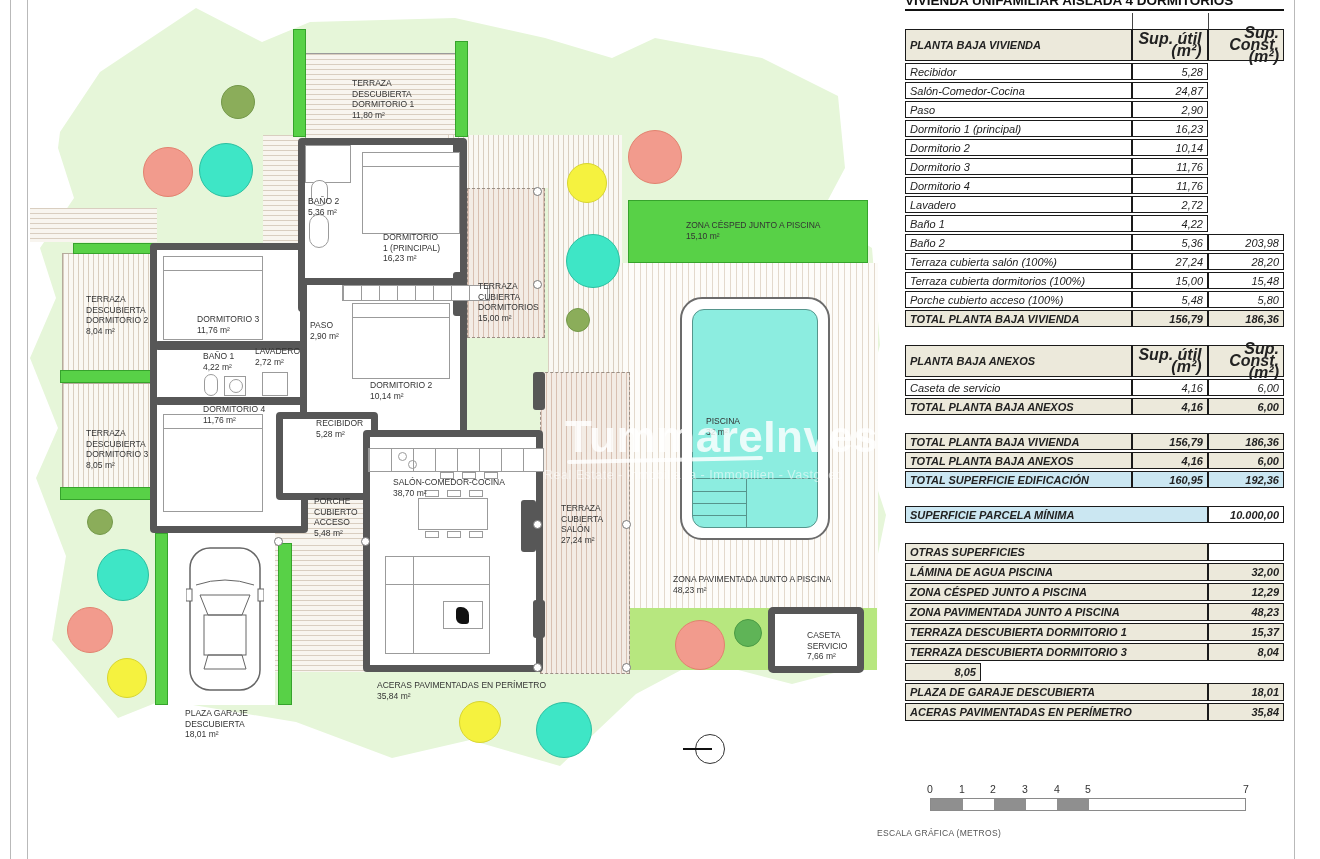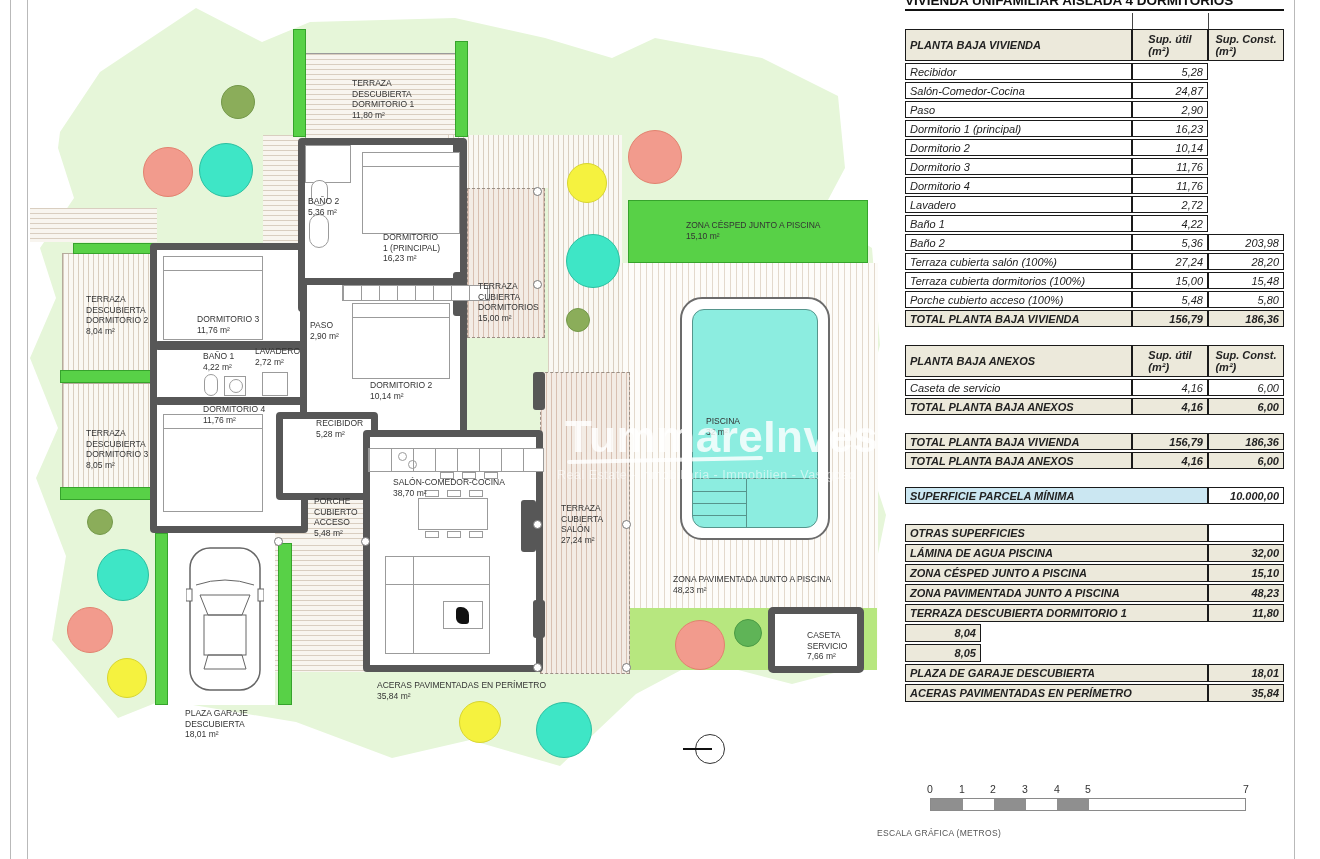--- a/index.html
+++ b/index.html
@@ -42,21 +42,21 @@
   .spacer-row .sv{position:absolute;top:2px;bottom:0;width:1px;background:#444;}
   .thead,.trow{display:flex;margin-bottom:2px;font-style:italic;}
   .c{border:1px solid #1a1a1a;background:#fff;box-sizing:border-box;
      font-size:11px;display:flex;align-items:center;}
   .lab{width:227px;padding:1px 4px;}
   .util,.cons{width:76px;justify-content:flex-end;padding:1px 4px;}
   .lab2{width:303px;padding:1px 4px;}
   .val{width:76px;justify-content:flex-end;padding:1px 4px;}
   .trow .c{height:17px;}
   .thead .c{height:32px;background:#ece9db;font-weight:bold;}
-  .thead .util,.thead .cons{justify-content:center;text-align:left;font-size:11px;
+  .thead .util,.thead .cons{justify-content:center;text-align:right;font-size:16px;
         line-height:12px;white-space:pre-line;}
   .trow.total .c{background:#ece9db;font-weight:bold;}
   .trow.blue .c{background:#cbe7f2;font-weight:bold;}
   .trow .c.empty{border:none;background:transparent;}
   .note{font-size:10.5px;color:#111;margin:4px 0 0 1px;}
   .parcela .lab2{background:#cbe7f2;font-weight:bold;}
   .parcela .val{font-weight:bold;}
   .otras .trow .c{background:#ece9db;font-weight:bold;height:18px;}
   .otras .trow.head .val{background:#fff;}
   .otras .lab2,.parcela .lab2{width:303px;}
@@ -254,21 +254,21 @@
 SERVICIO
 7,66 m²</div>
   <div class="plan-label" style="left:185px;top:708px">PLAZA GARAJE
 DESCUBIERTA
 18,01 m²</div>
   <div class="plan-label" style="left:377px;top:680px">ACERAS PAVIMENTADAS EN PERÍMETRO
 35,84 m²</div>
 
   <div class="abs wm-brand" style="left:565px;top:412px">TummareInvest</div>
   <div class="abs wm-under" style="left:567px;top:458px;width:196px"></div>
-  <div class="abs wm-tag" style="left:557px;top:468px">Real Estate - Inmobiliaria - Immobilien - Vastgoed</div>
+  <div class="abs wm-tag" style="left:544px;top:468px">Real Estate - Inmobiliaria - Immobilien - Vastgoed</div>
 
   <div id="panel">
     <div class="ptitle" style="margin-top:-7px">VIVIENDA UNIFAMILIAR AISLADA 4 DORMITORIOS</div>
     <div class="spacer-row">
       <div class="sv" style="left:227px"></div>
         <div class="sv" style="left:303px"></div>
     </div>
 
     <div>
       <div class="thead">
@@ -380,20 +380,25 @@
         <div class="trow total">
           <div class="c lab">TOTAL PLANTA BAJA VIVIENDA</div>
           <div class="c util">156,79</div>
           <div class="c cons">186,36</div>
         </div>
         <div class="trow total">
           <div class="c lab">TOTAL PLANTA BAJA ANEXOS</div>
           <div class="c util">4,16</div>
           <div class="c cons">6,00</div>
         </div>
+        <div class="trow blue">
+          <div class="c lab">TOTAL SUPERFICIE EDIFICACIÓN</div>
+          <div class="c util">160,95</div>
+          <div class="c cons">192,36</div>
+        </div>
       </div>
 
     <div style="height:16px"></div>
     <div class="parcela">
         <div class="trow ">
           <div class="c lab2">SUPERFICIE PARCELA MÍNIMA</div>
           <div class="c val">10.000,00</div>
         </div>
       </div>
 
@@ -402,31 +407,32 @@
         <div class="trow head">
           <div class="c lab2">OTRAS SUPERFICIES</div>
           <div class="c val"></div>
         </div>
         <div class="trow ">
           <div class="c lab2">LÁMINA DE AGUA PISCINA</div>
           <div class="c val">32,00</div>
         </div>
         <div class="trow ">
           <div class="c lab2">ZONA CÉSPED JUNTO A PISCINA</div>
-          <div class="c val">15,10</div>
+          <div class="c val">12,29</div>
         </div>
         <div class="trow ">
           <div class="c lab2">ZONA PAVIMENTADA JUNTO A PISCINA</div>
           <div class="c val">48,23</div>
         </div>
         <div class="trow ">
           <div class="c lab2">TERRAZA DESCUBIERTA DORMITORIO 1</div>
-          <div class="c val">11,80</div>
-        </div>
-        <div class="trow ">
+          <div class="c val">15,37</div>
+        </div>
+        <div class="trow ">
+          <div class="c lab2">TERRAZA DESCUBIERTA DORMITORIO 3</div>
           <div class="c val">8,04</div>
         </div>
         <div class="trow ">
           <div class="c val">8,05</div>
         </div>
         <div class="trow ">
           <div class="c lab2">PLAZA DE GARAJE DESCUBIERTA</div>
           <div class="c val">18,01</div>
         </div>
         <div class="trow ">

